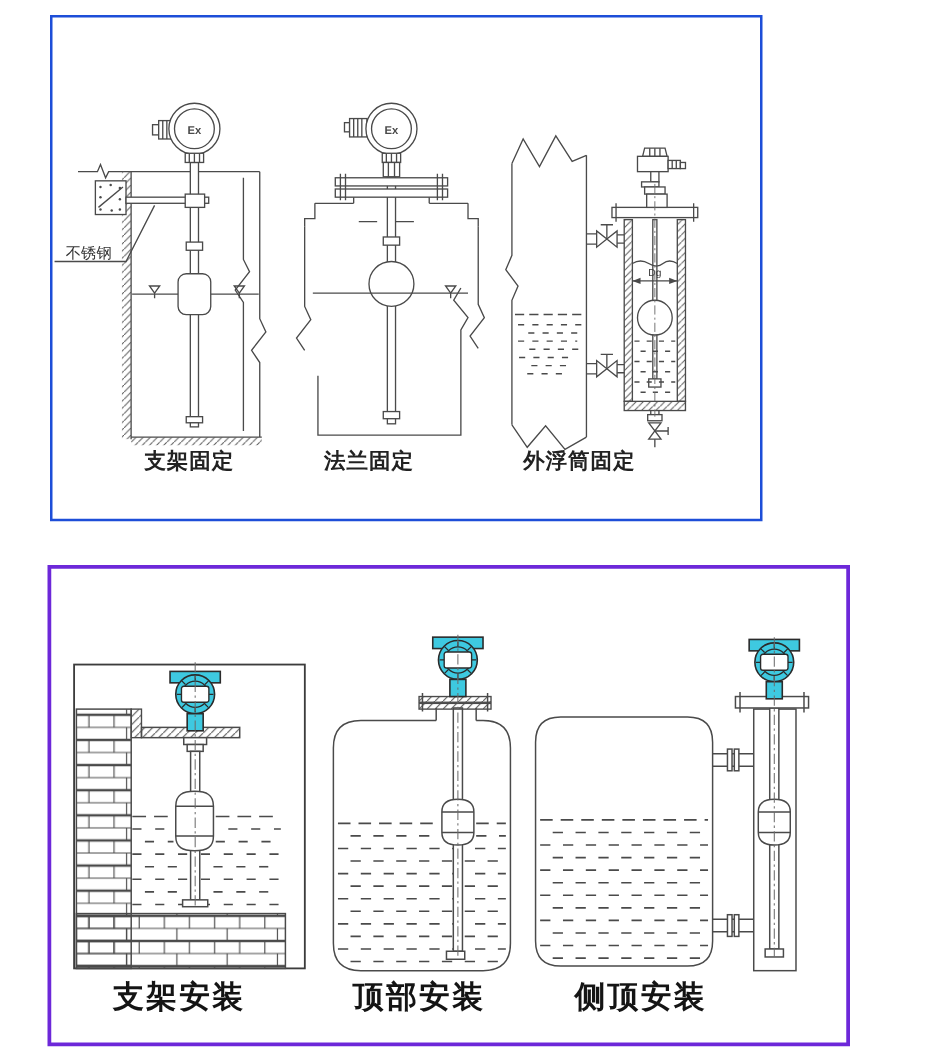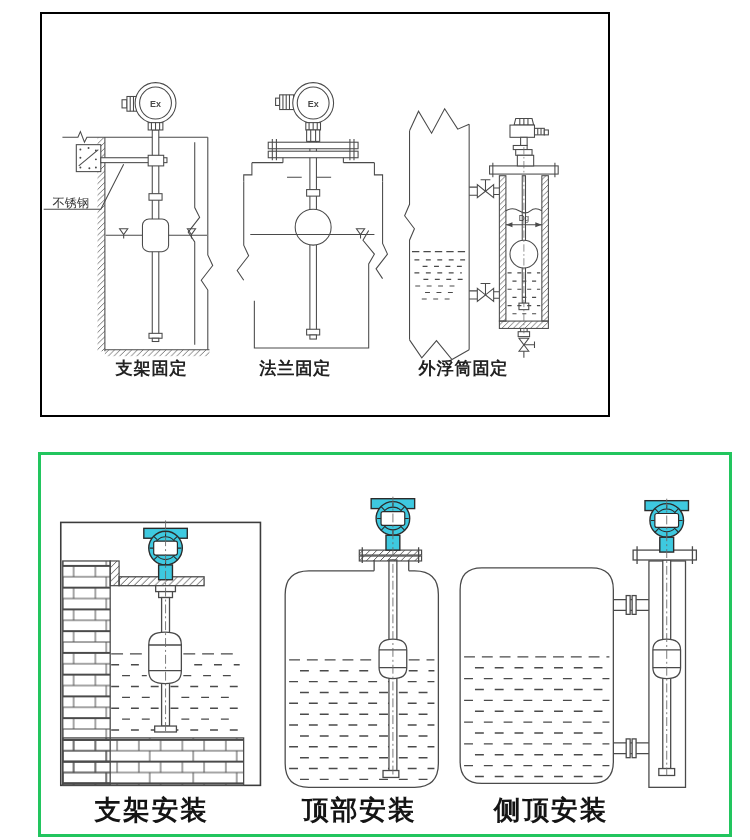--- a/index.html
+++ b/index.html
@@ -1,20 +1,20 @@
 <!DOCTYPE html>
 <html><head>
 <meta charset="utf-8">
 <style>
   html,body{margin:0;padding:0;background:#ffffff;}
   #stage{position:relative;width:750px;height:840px;background:#ffffff;
          font-family:"Liberation Sans","DejaVu Sans",sans-serif;}
   .panel{position:absolute;background:#ffffff;box-sizing:border-box;}
-  #panel-top{left:40px;top:12px;width:570px;height:405px;border:2px solid #000000;}
-  #panel-bottom{left:38px;top:452px;width:694px;height:385px;border:3px solid #22c55e;}
+  #panel-top{left:40px;top:12px;width:570px;height:405px;border:2px solid #1d4ed8;}
+  #panel-bottom{left:38px;top:452px;width:642px;height:385px;border:3px solid #6d28d9;}
   svg{display:block;width:100%;height:100%;}
   svg text{font-family:"Liberation Sans","DejaVu Sans",sans-serif;}
   .caption-top{font-size:21px;font-weight:700;fill:#222222;letter-spacing:1px;}
   .caption-bottom{font-size:27px;font-weight:900;fill:#141414;letter-spacing:2px;}
   .small-note{font-size:15px;fill:#333333;}
   .ex-text{font-size:11px;font-weight:700;fill:#4a4a4a;}
   .dg-text{font-size:10px;fill:#3a3a3a;}
   .ln{stroke:#4a4a4a;stroke-width:1.3;fill:none;}
   .lnw{stroke:#4a4a4a;stroke-width:1.3;fill:#ffffff;}
   .dash{stroke:#4a4a4a;stroke-width:1.4;fill:none;}

